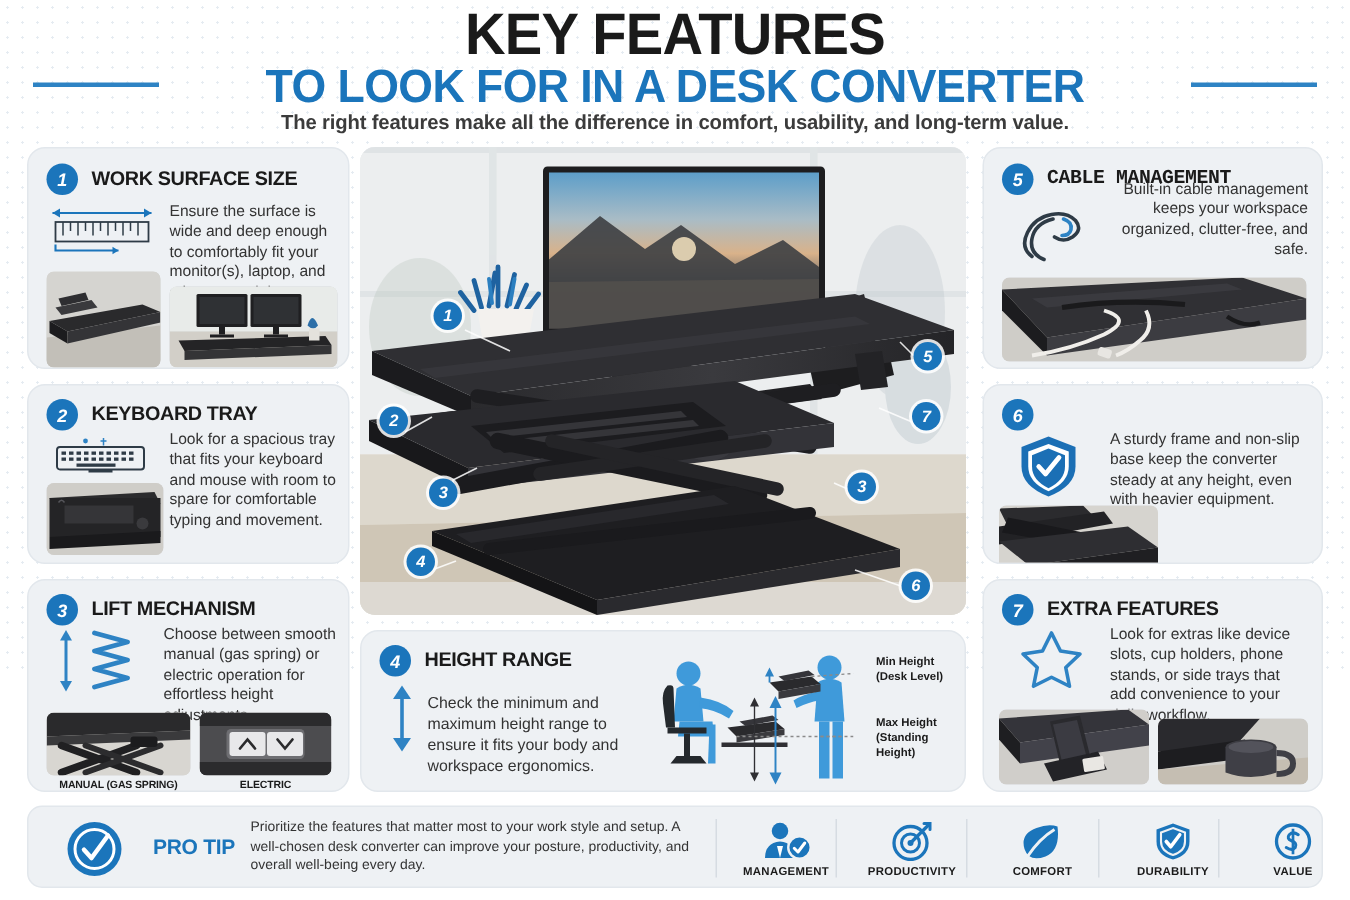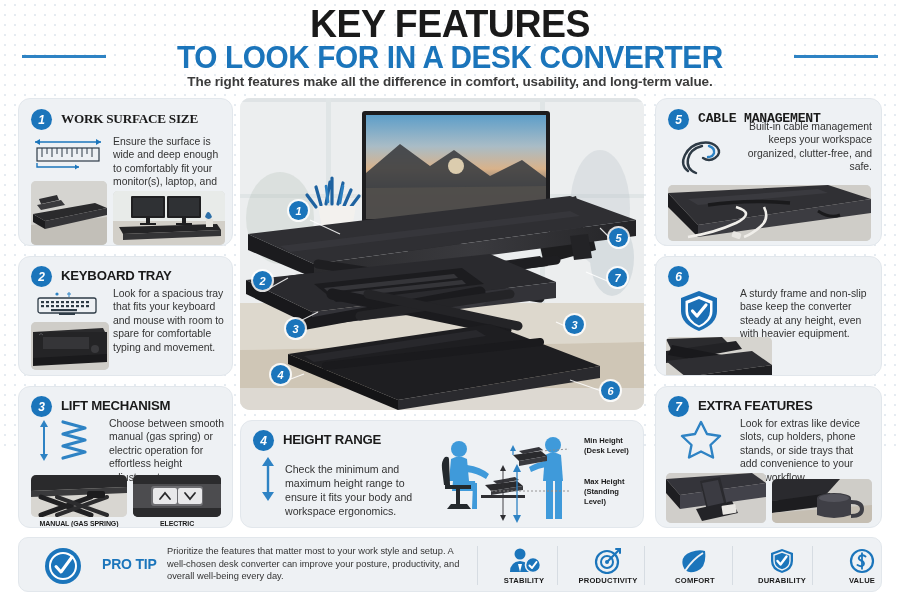--- a/index.html
+++ b/index.html
@@ -120,21 +120,21 @@
   <div class="hdr">
     <div class="hdr-l1">KEY FEATURES</div>
     <div class="hdr-rule left"></div>
     <div class="hdr-rule right"></div>
     <div class="hdr-l2">TO LOOK FOR IN A DESK CONVERTER</div>
     <div class="hdr-sub">The right features make all the difference in comfort, usability, and long-term value.</div>
   </div>
 
   <div class="card" style="left:18px; top:98px; width:215px; height:148px;">
     <div class="badge" style="left:12px; top:10px;">1</div>
-    <div class="card-title" style="left:42px; top:12px;font-family:Liberation Serif, serif;">WORK SURFACE SIZE</div>
+    <div class="card-title" style="left:42px; top:12px;">WORK SURFACE SIZE</div>
 
     <div style="position:absolute;left:12px;top:37px;">
       <svg width="74" height="34" viewBox="0 0 74 34">
         <line x1="4" y1="6" x2="70" y2="6" stroke="#1b75bb" stroke-width="1.4"></line>
         <path d="M4 6 L9 3 L9 9 Z" fill="#1b75bb"></path>
         <path d="M70 6 L65 3 L65 9 Z" fill="#1b75bb"></path>
         <rect x="6" y="12" width="62" height="13" fill="none" stroke="#2e3b46" stroke-width="1.2"></rect>
         <g stroke="#2e3b46" stroke-width="1">
           <line x1="11" y1="12" x2="11" y2="21"></line>
             <line x1="16" y1="12" x2="16" y2="18"></line>
@@ -466,21 +466,21 @@
         </g>
       </svg>
     </div>
 
     <div style="position:absolute; left:343px; top:15px; font-size:7.6px; font-weight:bold; color:#1a1a1a; line-height:10px;">
       <div>Min Height</div>
       <div>(Desk Level)</div>
     </div>
     <div style="position:absolute; left:343px; top:56px; font-size:7.6px; font-weight:bold; color:#1a1a1a; line-height:10px;">
       <div>Max Height</div>
-      <div>(Standing Level)</div>
+      <div>(Standing Height)</div>
     </div>
   </div>
 
   <div class="card" style="left:655px; top:98px; width:227px; height:148px;">
     <div class="badge" style="left:12px; top:10px;">5</div>
     <div class="card-title" style="left:42px; top:12px;font-family:Liberation Mono, monospace;">CABLE MANAGEMENT</div>
 
     <div style="position:absolute;left:20px;top:36px;">
       <svg width="48" height="40" viewBox="0 0 48 40">
         <path d="M12 36 q-8 -6 -3 -16 q5 -10 16 -12 q10 -2 16 4 q5 6 -2 11 q-6 4 -12 0" fill="none" stroke="#2e3b46" stroke-width="2.4" stroke-linecap="round"></path>
@@ -592,21 +592,21 @@
     <div class="feat" style="left:462px;">
       <div style="height:26px;">
         <svg width="34" height="26" viewBox="0 0 34 26" style="margin:0 auto;">
           <circle cx="13" cy="6" r="5.5" fill="#1b75bb"></circle>
           <path d="M3 24 q0 -10 10 -11 q10 1 10 11 Z" fill="#1b75bb"></path>
           <path d="M11 16 L13 24 L15 16 Z" fill="#ffffff"></path>
           <circle cx="26" cy="17" r="7.5" fill="#1b75bb" stroke="#eef1f4" stroke-width="1.6"></circle>
           <path d="M22.5 17.5 L25 20 L29.5 14" fill="none" stroke="#ffffff" stroke-width="2" stroke-linecap="round" stroke-linejoin="round"></path>
         </svg>
       </div>
-      <div class="feat-label">STABILITY</div>
+      <div class="feat-label">MANAGEMENT</div>
     </div>
 
     <div class="feat" style="left:546px;">
       <div style="height:26px;">
         <svg width="28" height="26" viewBox="0 0 28 26" style="margin:0 auto;">
           <circle cx="13" cy="14" r="11" fill="none" stroke="#1b75bb" stroke-width="2.2"></circle>
           <circle cx="13" cy="14" r="6" fill="none" stroke="#1b75bb" stroke-width="2"></circle>
           <circle cx="13" cy="14" r="2" fill="#1b75bb"></circle>
           <path d="M13 14 L25 2" stroke="#1b75bb" stroke-width="2.2" stroke-linecap="round"></path>
           <path d="M22 1 L26 1 L26 5" fill="none" stroke="#1b75bb" stroke-width="2" stroke-linecap="round"></path>

